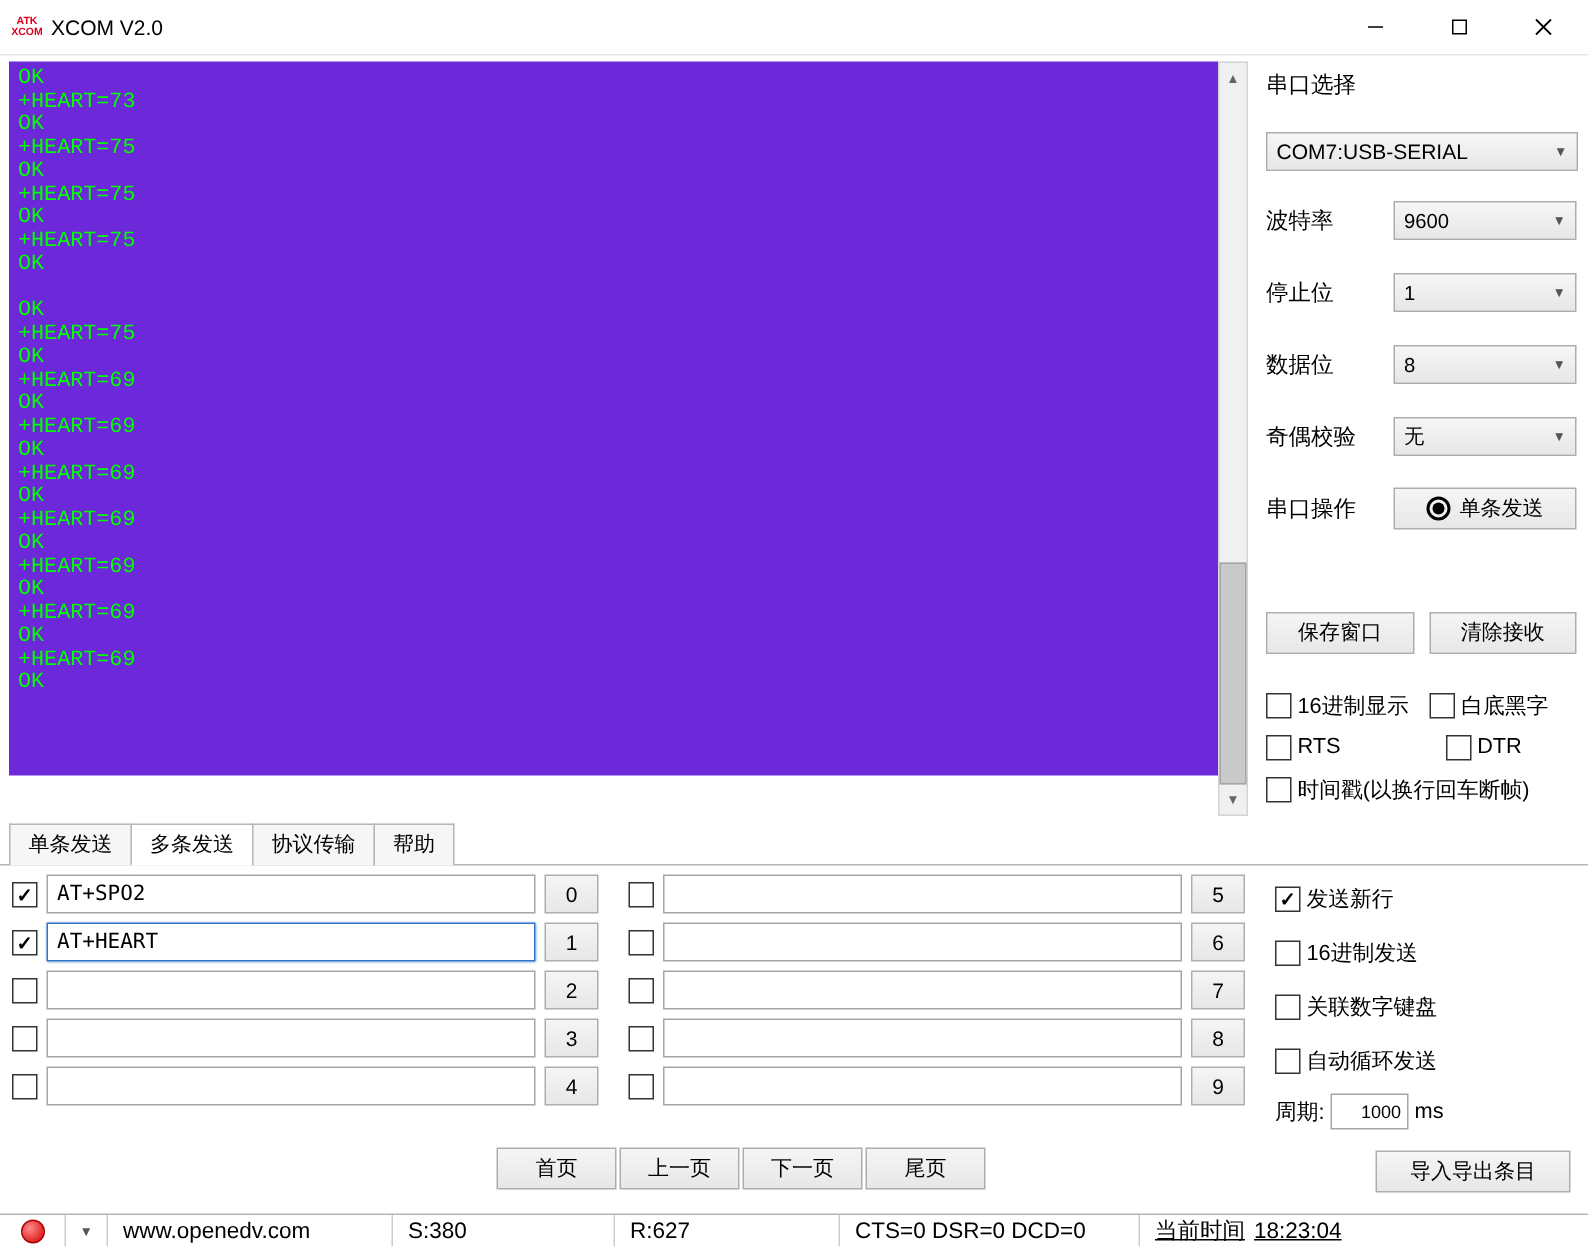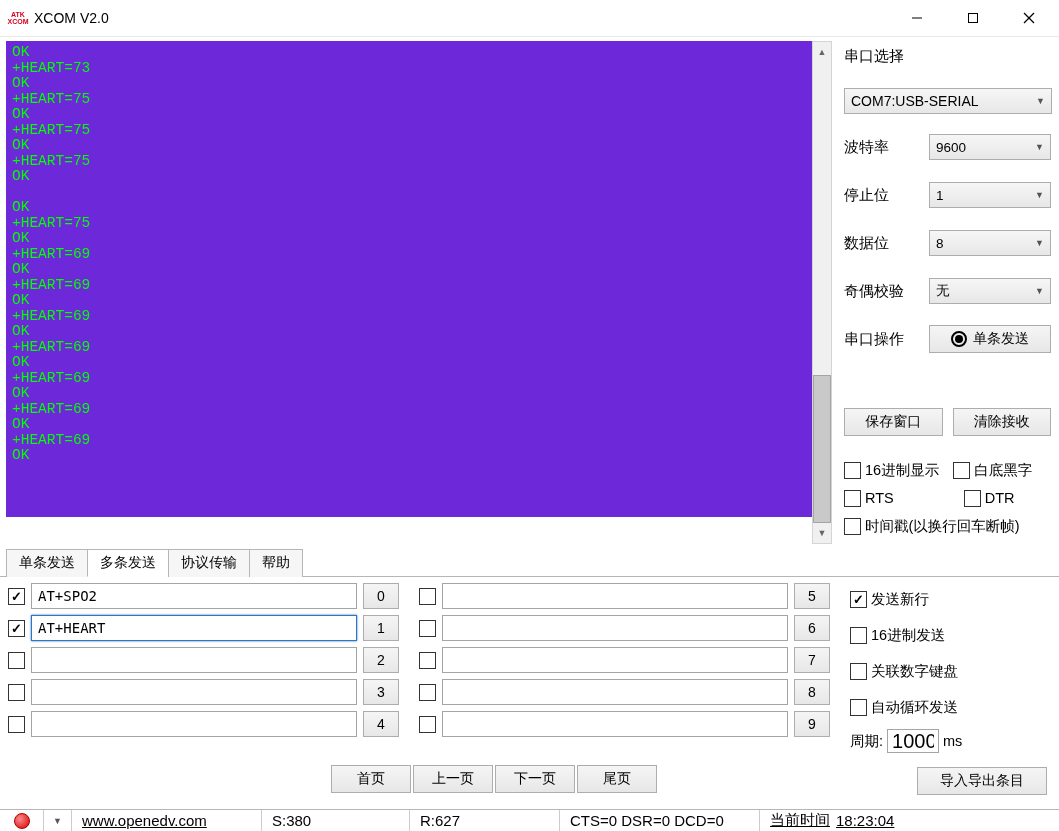--- a/index.html
+++ b/index.html
@@ -54,33 +54,33 @@
 .send-grid { display: flex; flex-direction: column; gap: 6px; }
 .send-row { display: flex; align-items: center; gap: 6px; }
 .send-row .chk { flex: 0 0 auto; }
 .send-input { border: 1px solid #a5a5a5; height: 26px; padding: 0 6px; font-family: "SimSun", monospace; font-size: 14px; }
 .send-input.w1 { width: 326px; }
 .send-input.w2 { width: 346px; }
 .send-input.hl { border: 1px solid #2e75c5; box-shadow: 0 0 2px #2e75c5; }
 .num-btn { width: 36px; height: 26px; }
 .right-opts { width: 150px; display: flex; flex-direction: column; gap: 8px; padding-top: 2px; }
 .period-row { display: flex; align-items: center; gap: 4px; font-size: 14.5px; }
-.period-input { width: 52px; height: 24px; border: 1px solid #a5a5a5; text-align: right; padding: 0 4px; font-size: 20px; }
+.period-input { width: 52px; height: 24px; border: 1px solid #a5a5a5; text-align: right; padding: 0 4px; font-size: 12px; }
 .nav-row { display: flex; gap: 2px; justify-content: center; margin-top: 4px; padding-bottom: 8px; }
 .nav-row .btn { width: 80px; }
 .import-btn { width: 130px; }
 
 
 .status { height: 36px; border-top: 1px solid #b6b6b6; display: flex; align-items: stretch; font-size: 15px; }
 .status-cell { display: flex; align-items: center; padding: 0 10px; border-right: 1px solid #ccc; }
 .status-cell:last-child { border-right: none; }
 .status .dot-wrap { width: 44px; justify-content: center; gap: 6px; }
 .status .rec-dot { width: 16px; height: 16px; border-radius: 50%; background: radial-gradient(circle at 35% 35%, #ff8a8a, #d40000); border: 1px solid #a00; }
 .status .caret-down { font-size: 9px; color: #555; }
-.status-link { text-decoration: underline; }
+.status-link { }
 
 </style>
 </head>
 <body>
 
 <div class="titlebar">
   <div class="logo">
     <span>ATK</span>
     <span>XCOM</span>
   </div>

